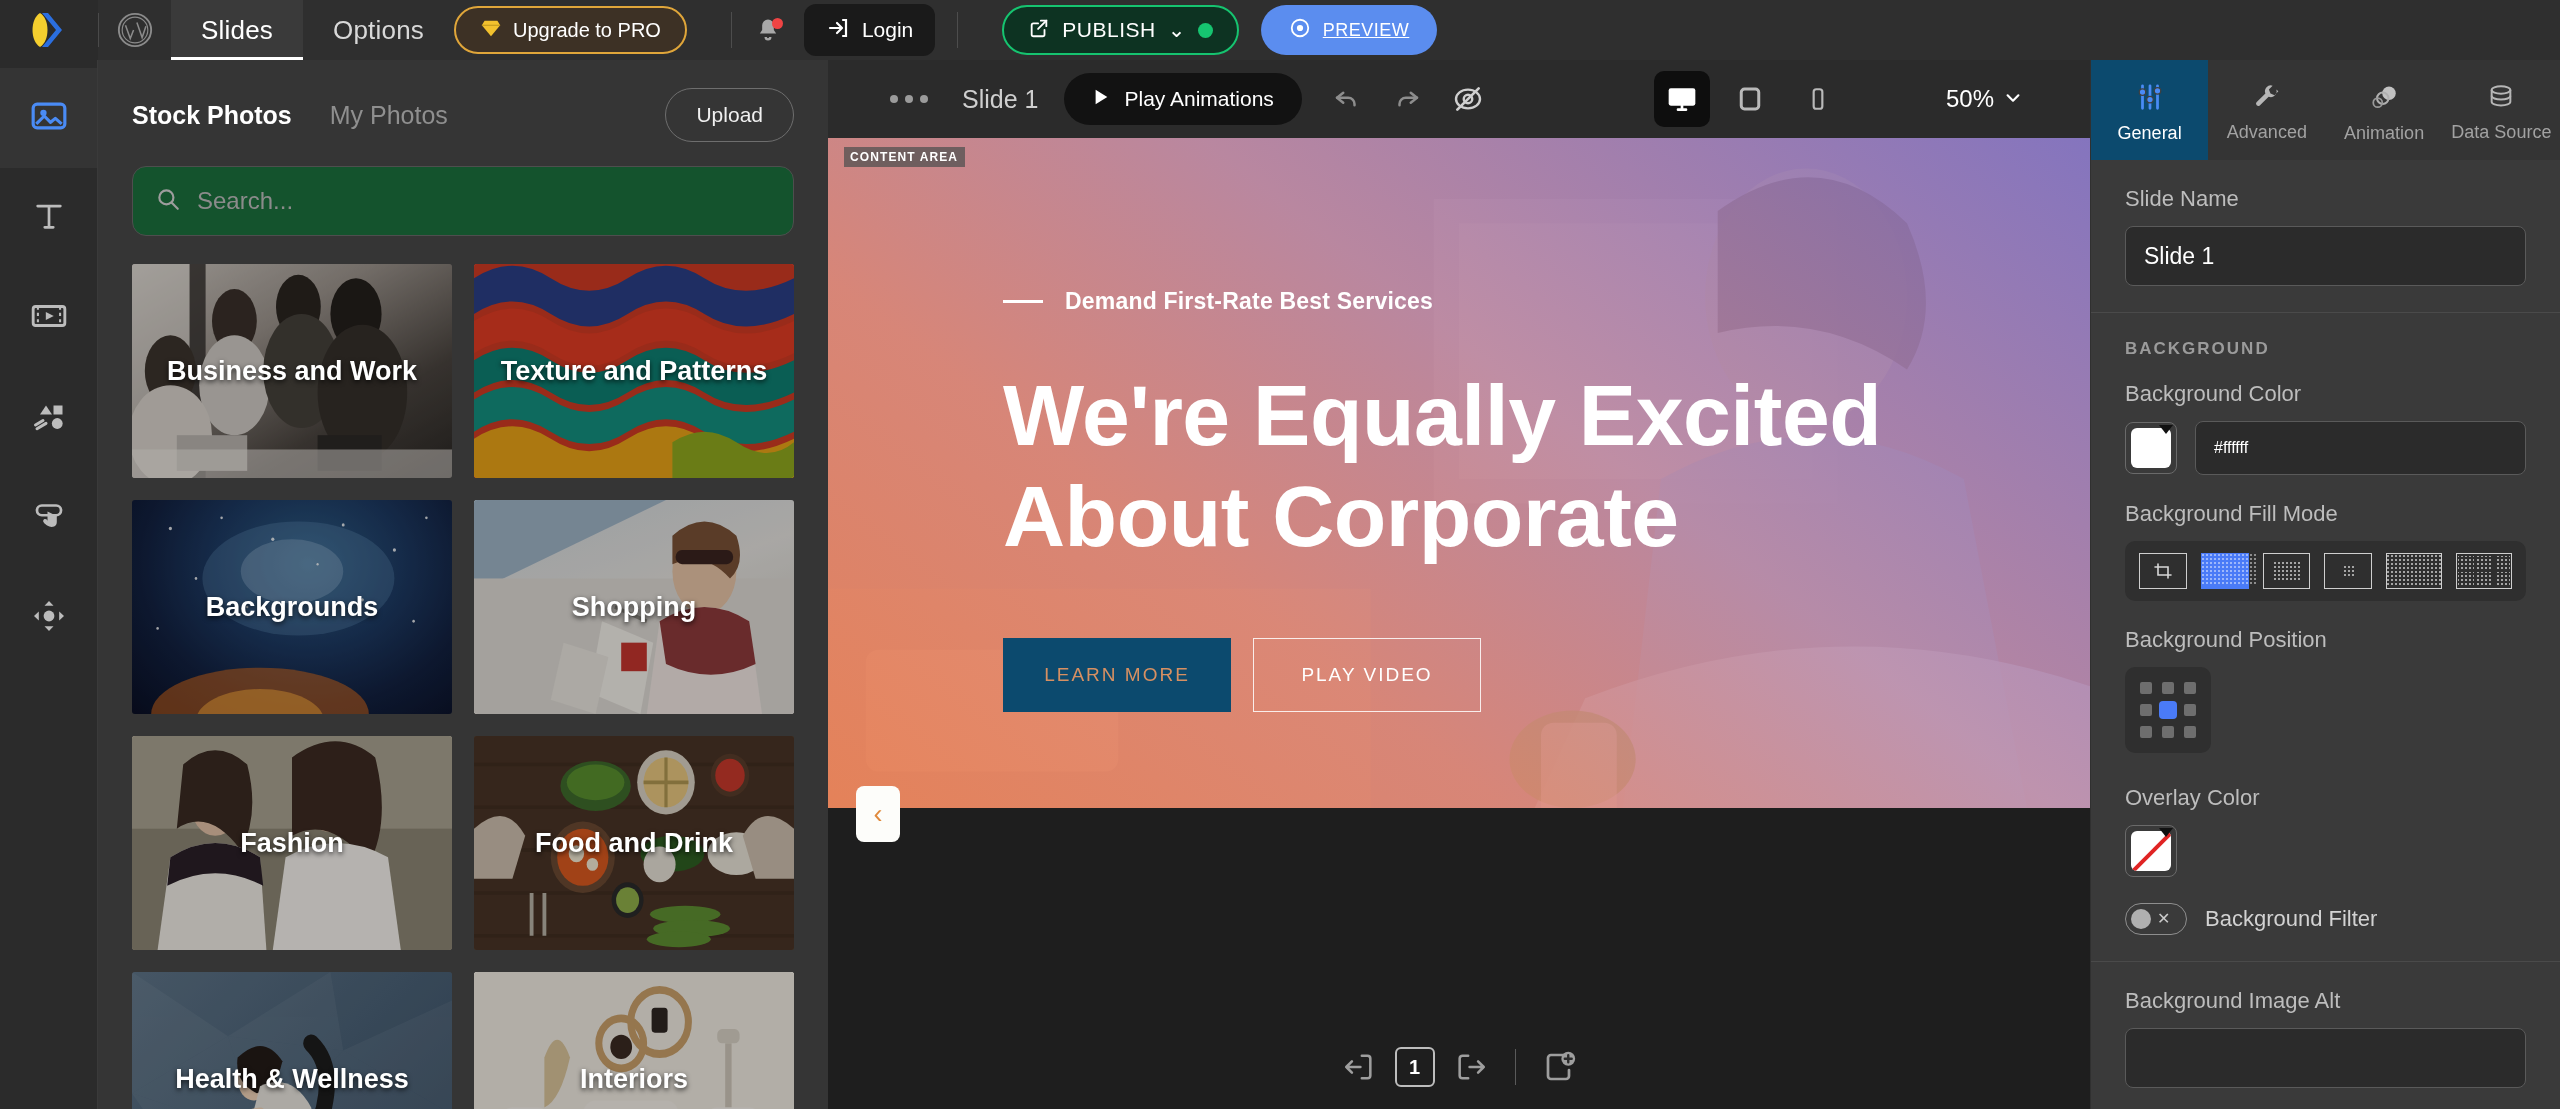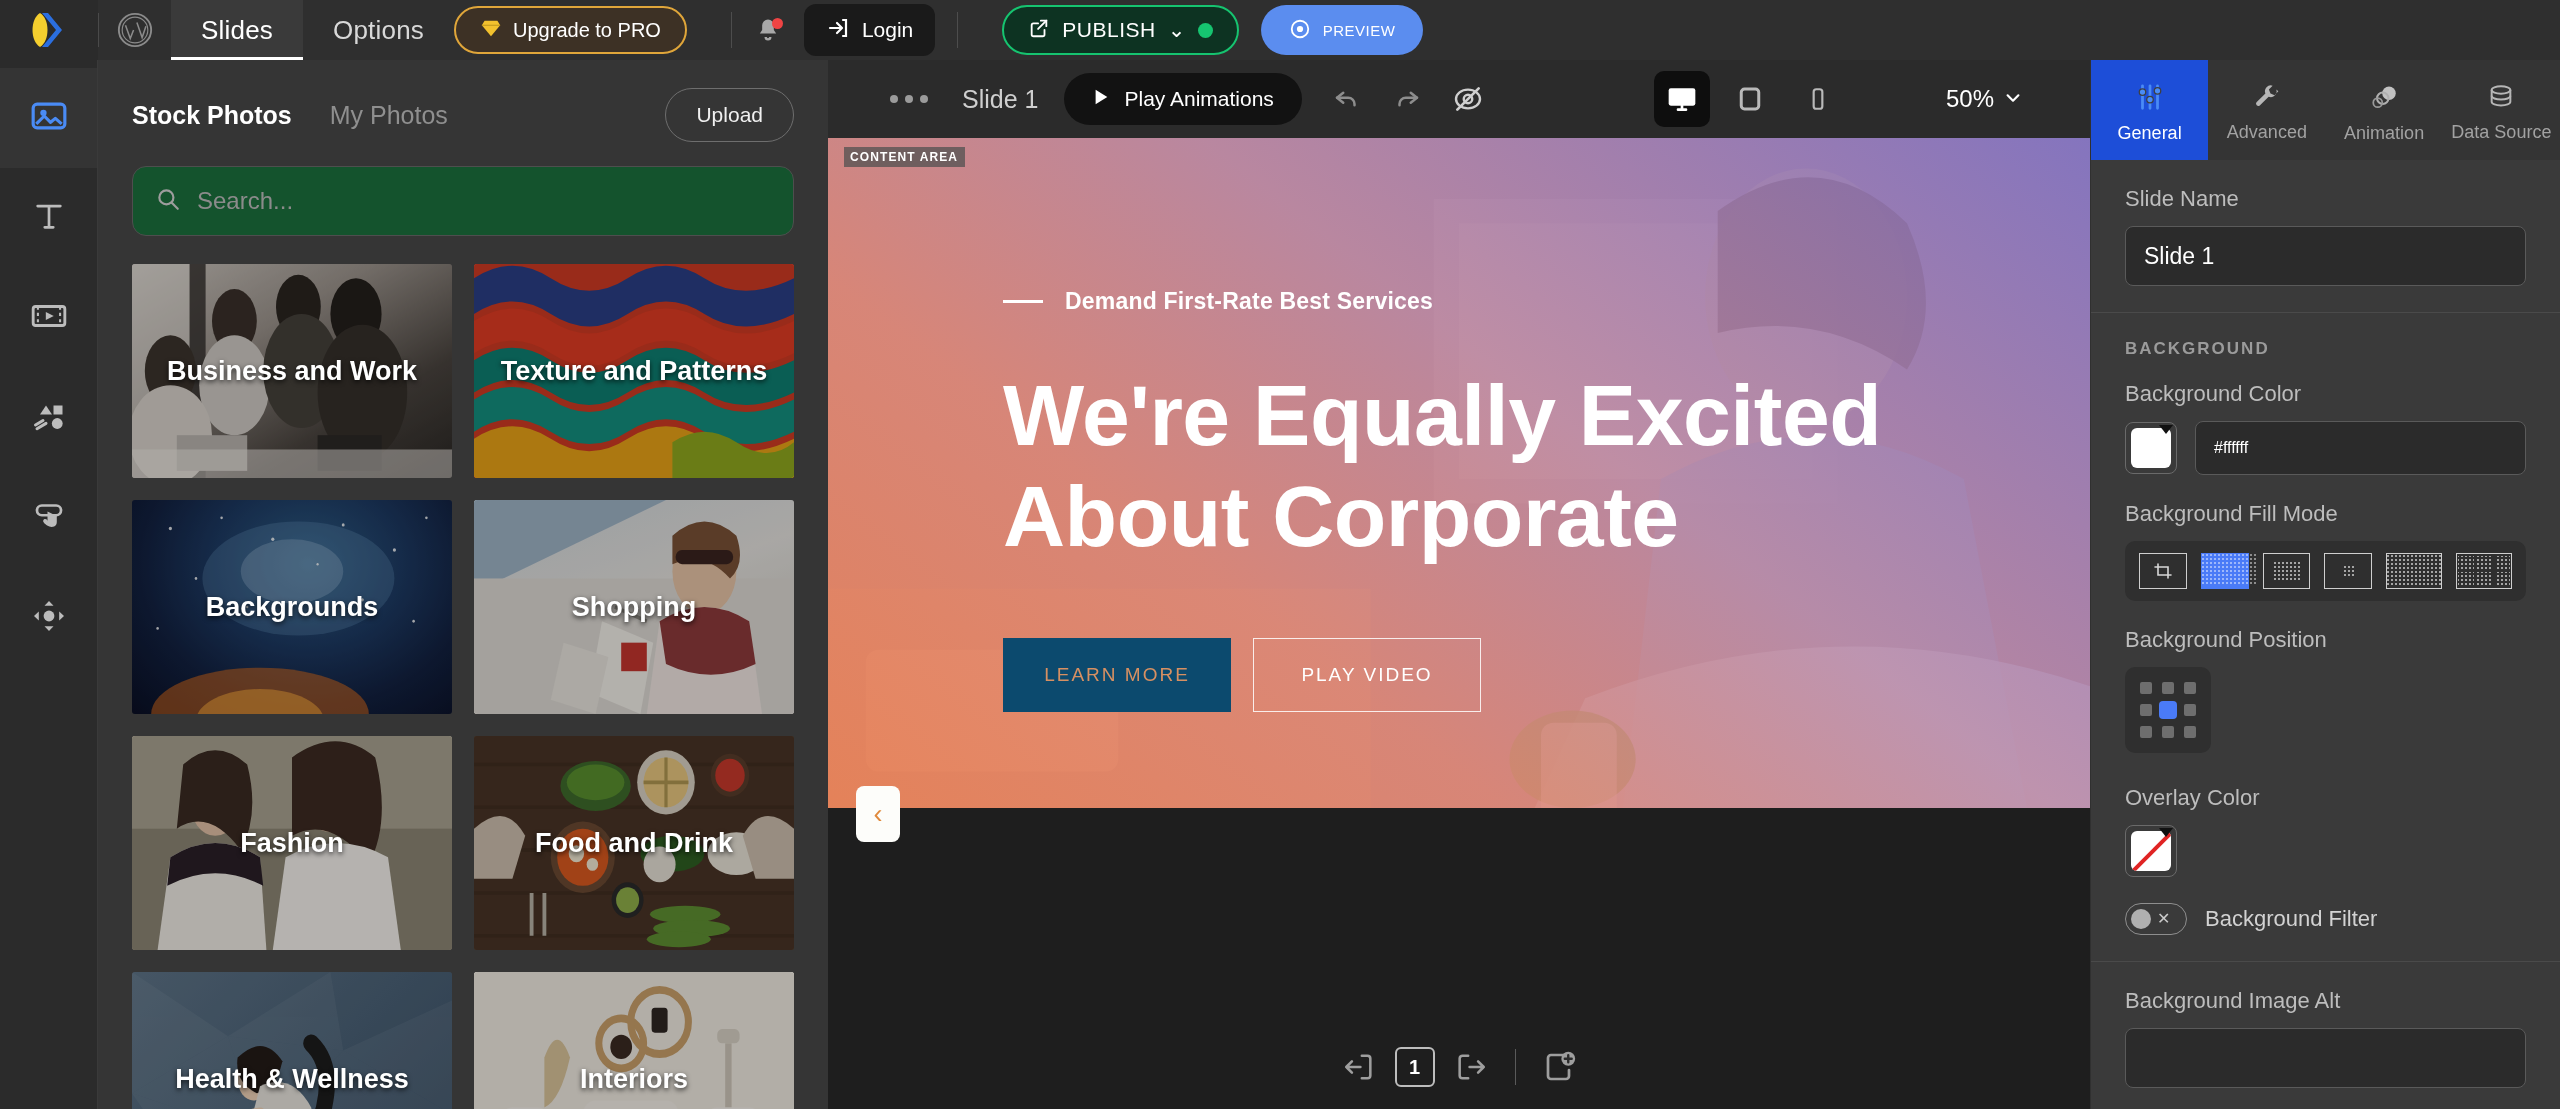--- a/index.html
+++ b/index.html
@@ -68,22 +68,22 @@
   .btn-publish {
     display: flex; align-items: center; gap: 12px;
     border: 2px solid #16c470; background: #0d3322; border-radius: 30px;
     height: 50px; padding: 0 24px; color: #ffffff; font-size: 21px;
     letter-spacing: .5px; cursor: pointer; margin-left: 22px;
   }
   .pub-dot { width: 15px; height: 15px; border-radius: 50%; background: #16c470; }
   .btn-preview {
     display: flex; align-items: center; gap: 12px;
     background: #5b8def; border-radius: 30px; height: 50px;
-    padding: 0 28px; color: #ffffff; font-size: 15px; letter-spacing: .5px;
-    cursor: pointer; margin-left: 22px;
+    padding: 0 28px; color: #ffffff; font-size: 18px; letter-spacing: .5px;
+    cursor: pointer; margin-left: 22px; text-decoration: underline;
   }
 
   
   .body { flex: 1; display: flex; min-height: 0; }
 
   
   .rail {
     width: 98px; flex: 0 0 98px; background: #2b2b2b;
     border-right: 1px solid #3a3a3a;
     display: flex; flex-direction: column; align-items: stretch;
@@ -228,21 +228,21 @@
   .right {
     width: 470px; flex: 0 0 470px; background: #3a3a3a;
     display: flex; flex-direction: column; overflow: hidden;
     border-left: 1px solid #303030;
   }
   .rp-tabs { display: flex; height: 100px; flex: 0 0 100px; background: #343434; }
   .rp-tab {
     flex: 1; display: flex; flex-direction: column; align-items: center; justify-content: center;
     gap: 6px; cursor: pointer; font-size: 18px; color: #a2a2a2; padding-top: 6px;
   }
-  .rp-tab.active { background: #1d4ed8; color: #ffffff; }
+  .rp-tab.active { background: #0c4a6e; color: #ffffff; }
   .rp-body { flex: 1; overflow: hidden; padding: 0; }
   .rp-section { padding: 26px 34px 26px 34px; border-bottom: 1px solid #4a4a4a; }
   .rp-label { color: #bdbdbd; font-size: 22px; margin-bottom: 14px; }
   .rp-sublabel {
     color: #9b9b9b; font-size: 17px; font-weight: 700;
     letter-spacing: 2px; margin-bottom: 22px;
   }
   .rp-input {
     width: 100%; height: 60px; background: #2b2b2b; border: 1px solid #5a5a5a;
     border-radius: 8px; color: #ffffff; font-size: 23px; padding: 0 18px;

